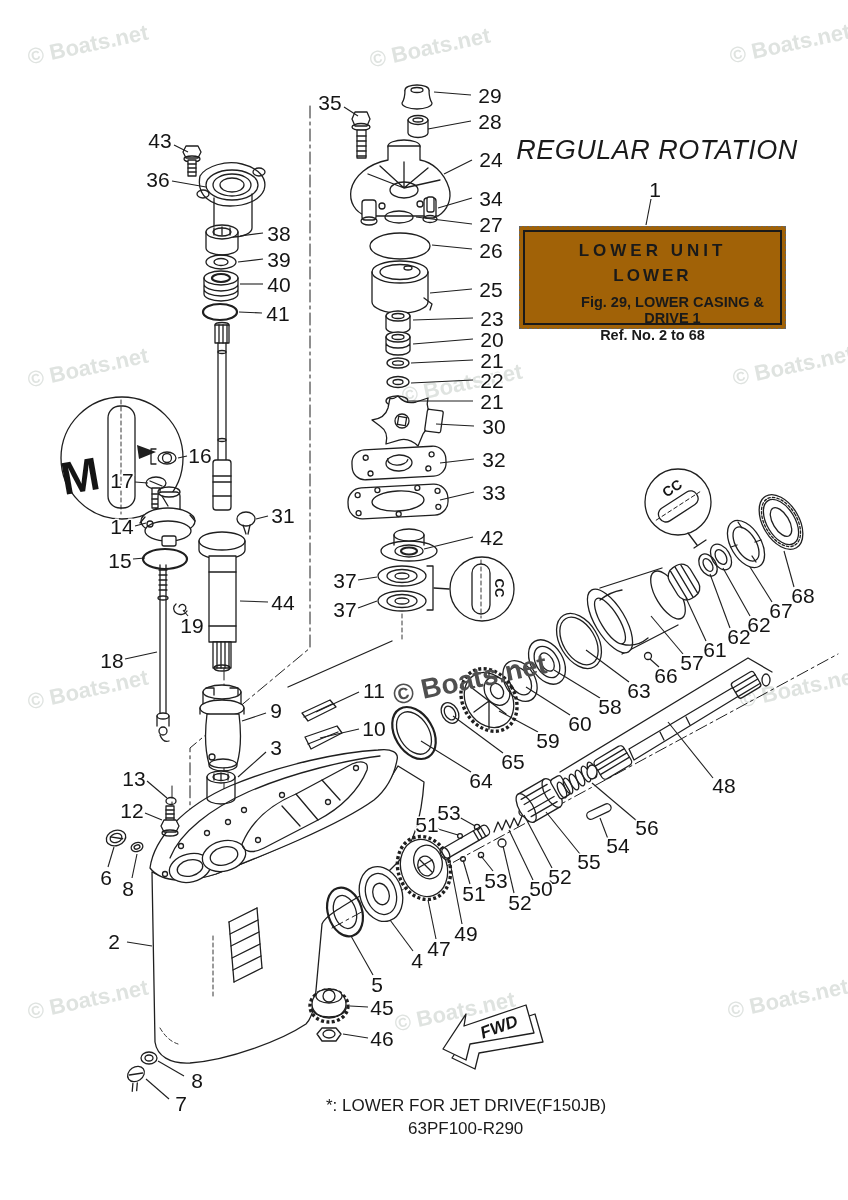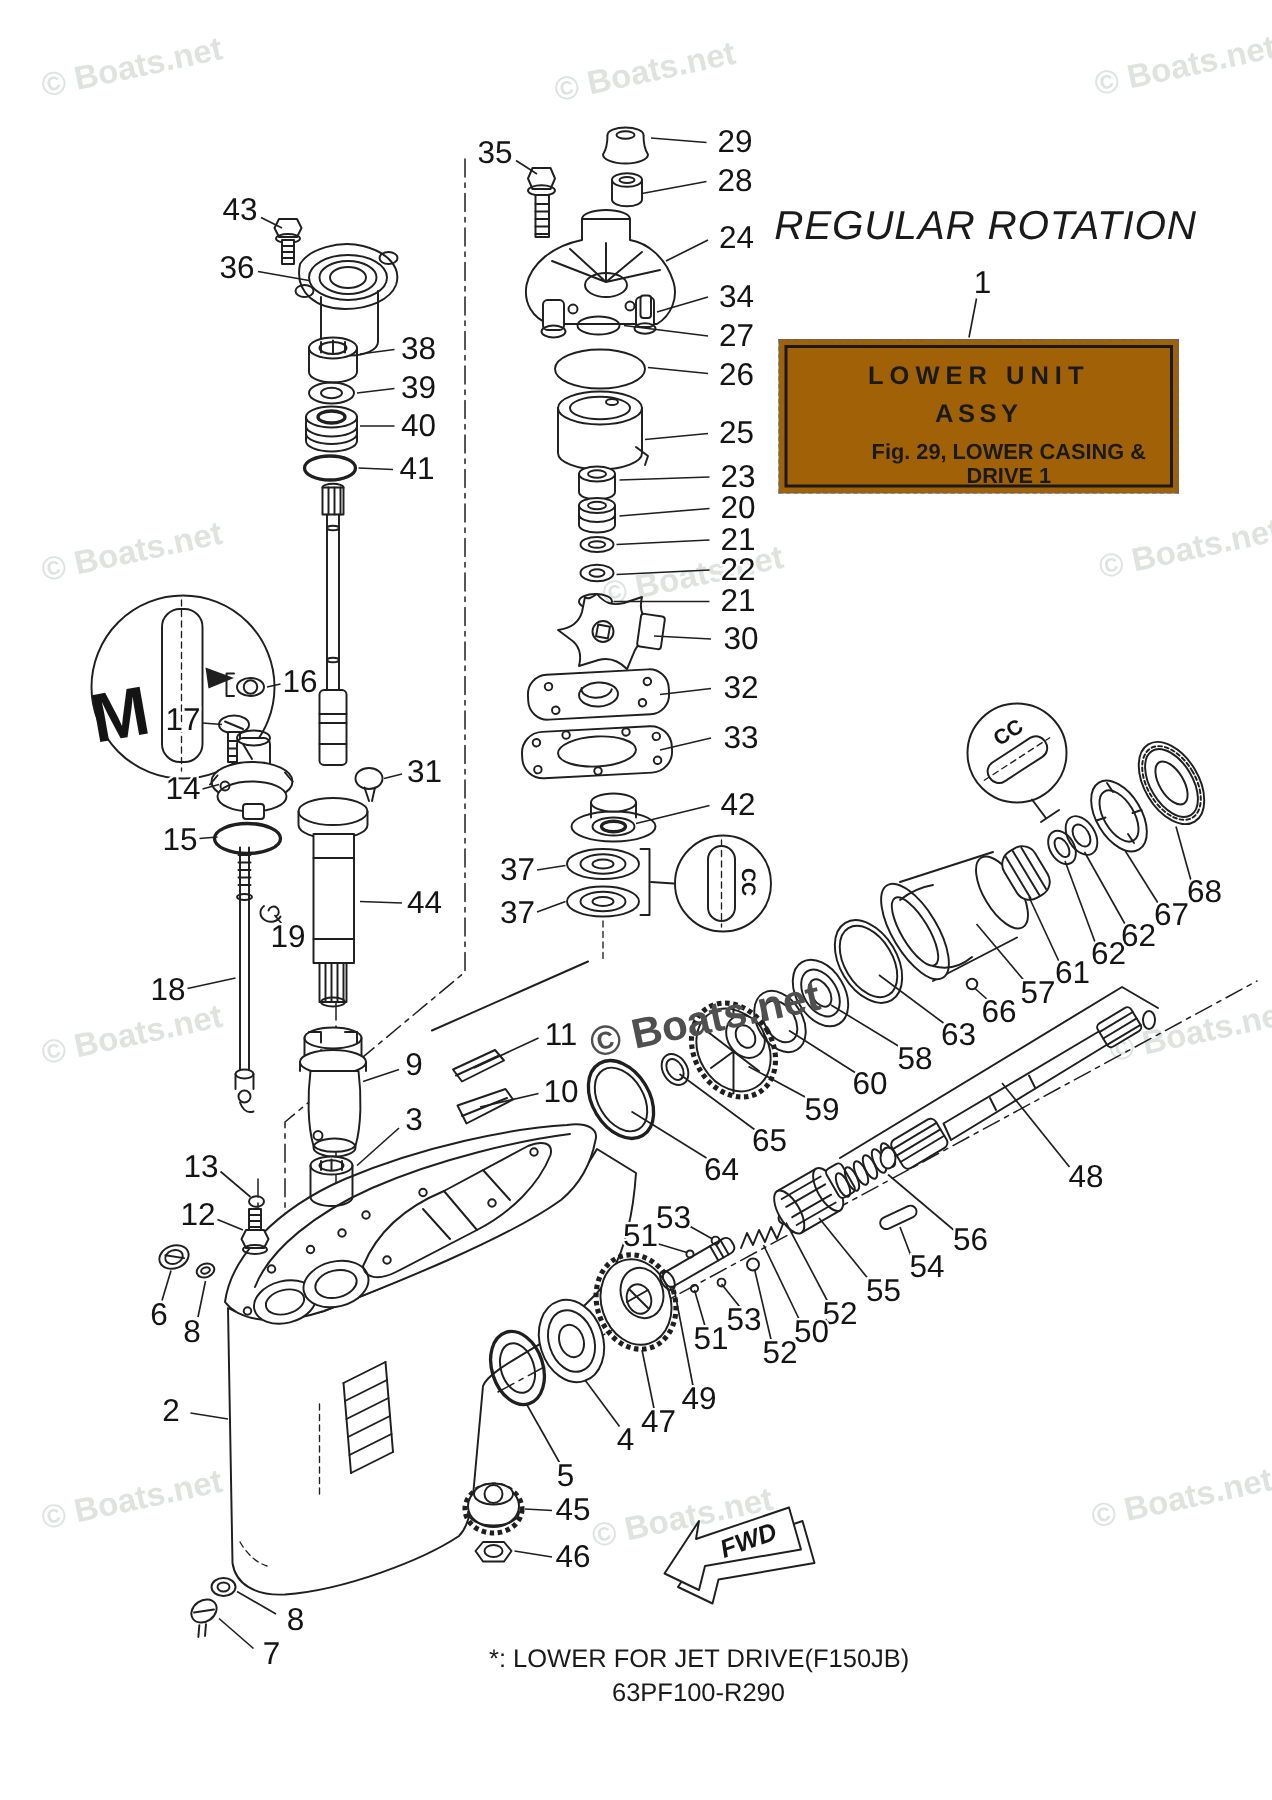--- a/index.html
+++ b/index.html
@@ -54,22 +54,23 @@
     <div class="wm" style="left: 455px; top: 1012px; color: rgb(223, 227, 224);">© Boats.net</div>
     <div class="wm" style="left: 788px; top: 999px; color: rgb(223, 227, 224);">© Boats.net</div>
     <div class="wm dark" style="left: 470px; top: 680px; color: rgb(79, 79, 79);">© Boats.net</div>
   </div>
 
 <div class="abs title">REGULAR ROTATION</div>
 
 <div class="abs ibox">
   <div class="ibox-inner">
     <div class="bx1">LOWER UNIT</div>
-    <div class="bx2">ASSY</div>
+    <div class="bx2">LOWER</div>
     <div class="bx3">Fig. 29, LOWER CASING &amp; DRIVE 1</div>
+    <div class="bx4">Ref. No. 2 to 68</div>
   </div>
 </div>
 
 <div class="abs fcode">63PF100-R290</div>
 <div class="abs fnote">*: LOWER FOR JET DRIVE(F150JB)</div>
 
 <svg id="art" width="848" height="1200" viewBox="0 0 848 1200">
 
   <g>
     <path class="s d1" d="M310,106 V648 L190,748 V864"></path>

